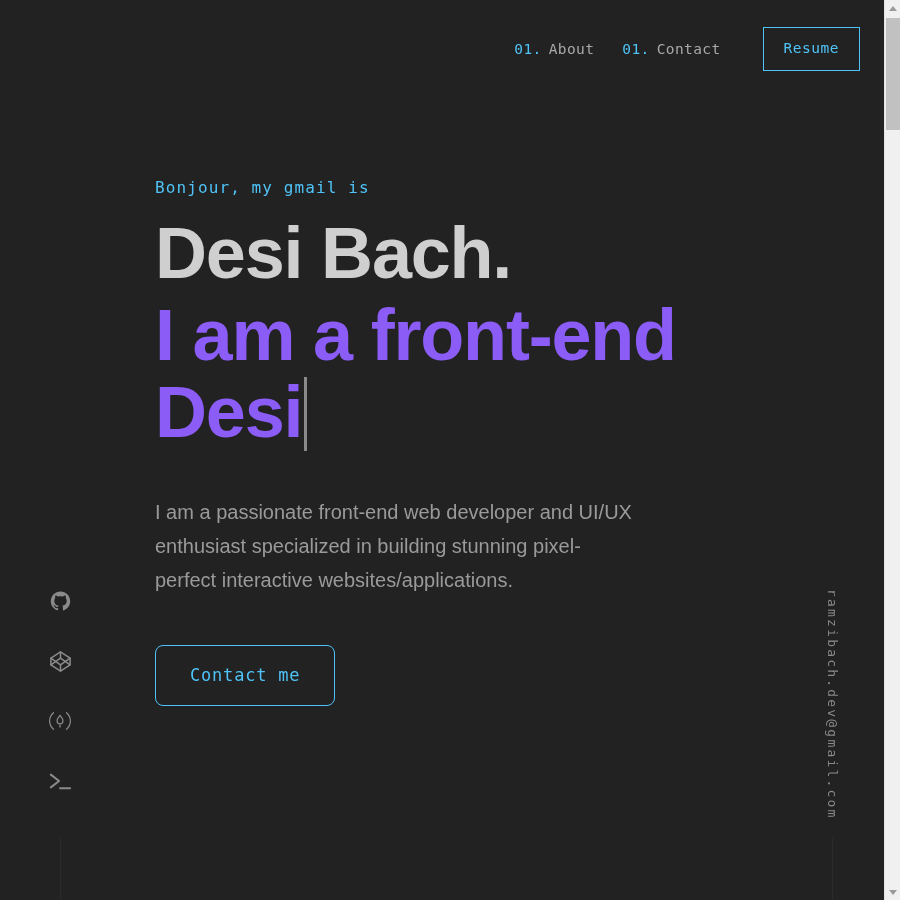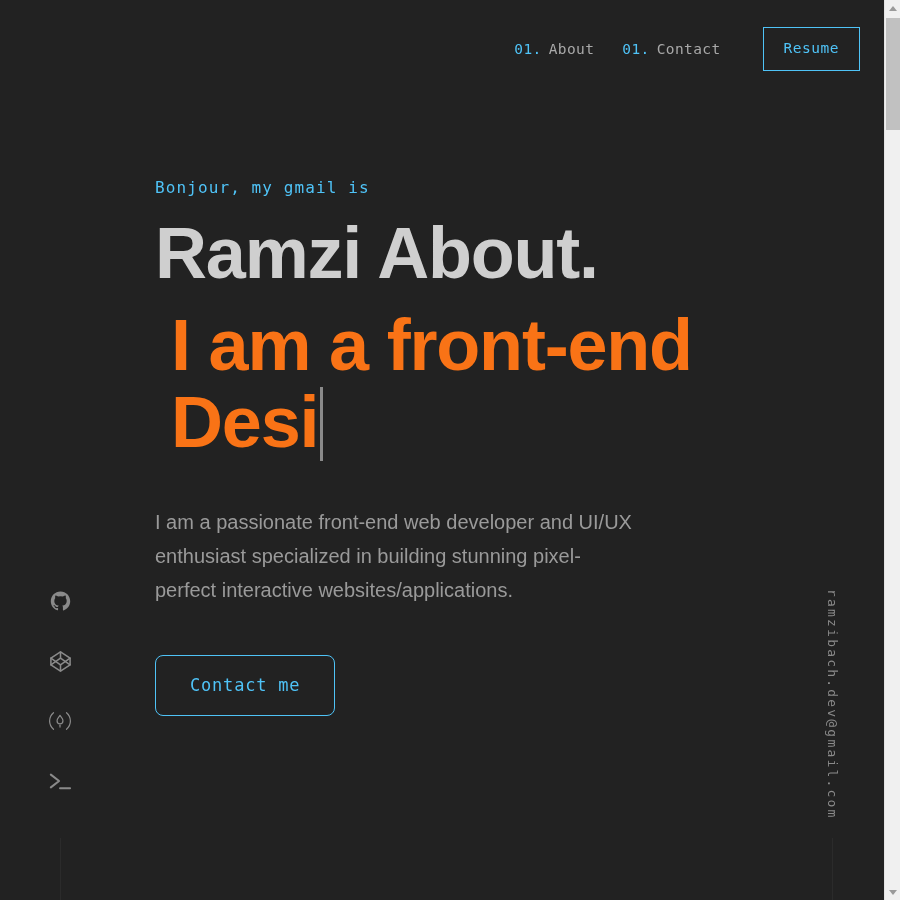--- a/index.html
+++ b/index.html
@@ -98,22 +98,22 @@
     color: #cfcfcf;
     margin: 0 0 6px 0;
   }
 
   .sub-title {
     font-family: "Liberation Sans", sans-serif;
     font-size: 72px;
     font-weight: bold;
     letter-spacing: -1.2px;
     line-height: 1.06;
-    color: #f97316;
-    margin: 16px;
+    color: #8b5cf6;
+    margin: 0;
     display: block;
     max-width: 560px;
   }
 
   .type-cursor {
     display: inline-block;
     width: 3px;
     height: 74px;
     background: #8a8a8a;
     vertical-align: -14px;
@@ -261,21 +261,21 @@
         <li>
           <button class="resume-btn">Resume</button>
         </li>
       </ul>
     </nav>
   </header>
 
   <main id="hero">
     <p class="greeting">Bonjour, my gmail is</p>
 
-    <h1 class="big-title">Ramzi About.</h1>
+    <h1 class="big-title">Desi Bach.</h1>
 
     <h2 class="sub-title"><span>I am a front-end Desi</span><span class="type-cursor"></span></h2>
 
     <p class="hero-desc">I am a passionate front-end web developer and UI/UX enthusiast specialized in building stunning pixel-perfect interactive websites/applications.</p>
 
     <button class="contact-btn">Contact me</button>
   </main>
 
   <div id="social-rail">
 

